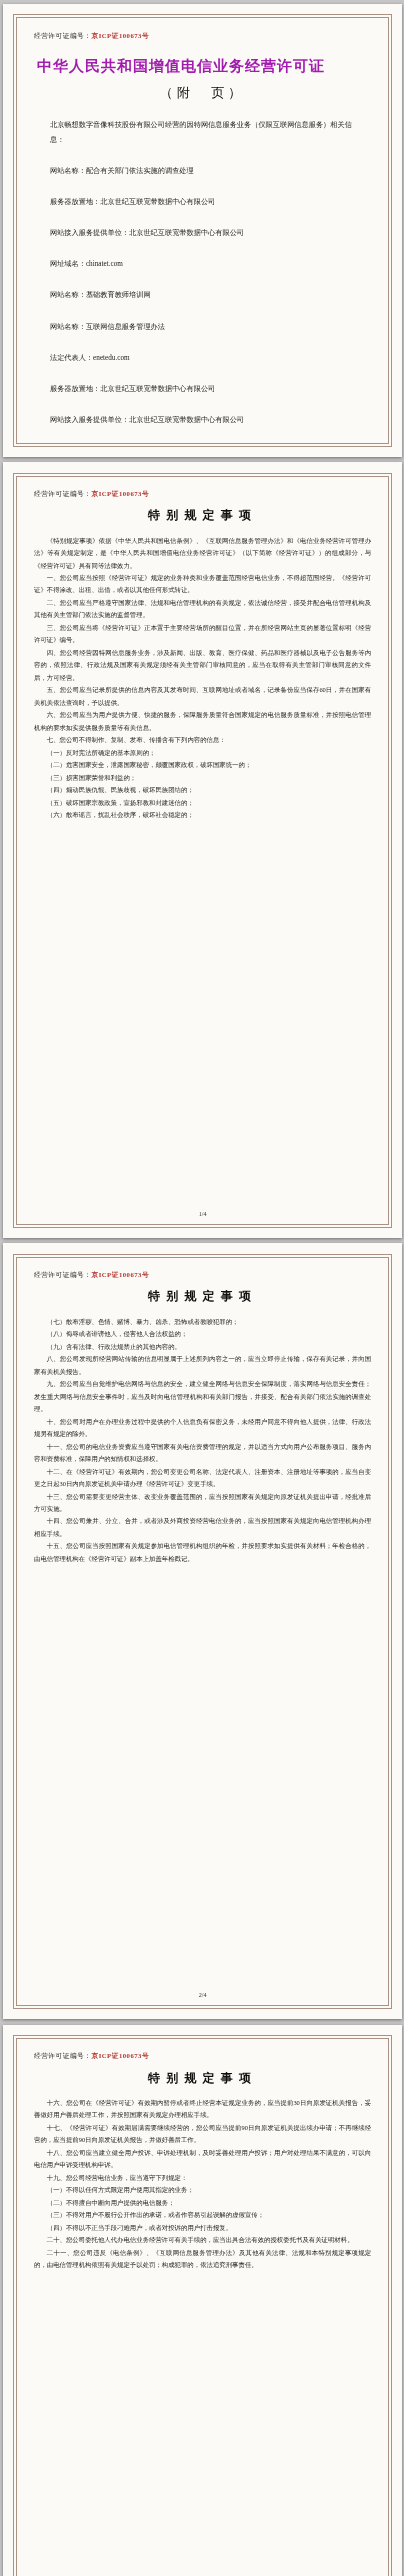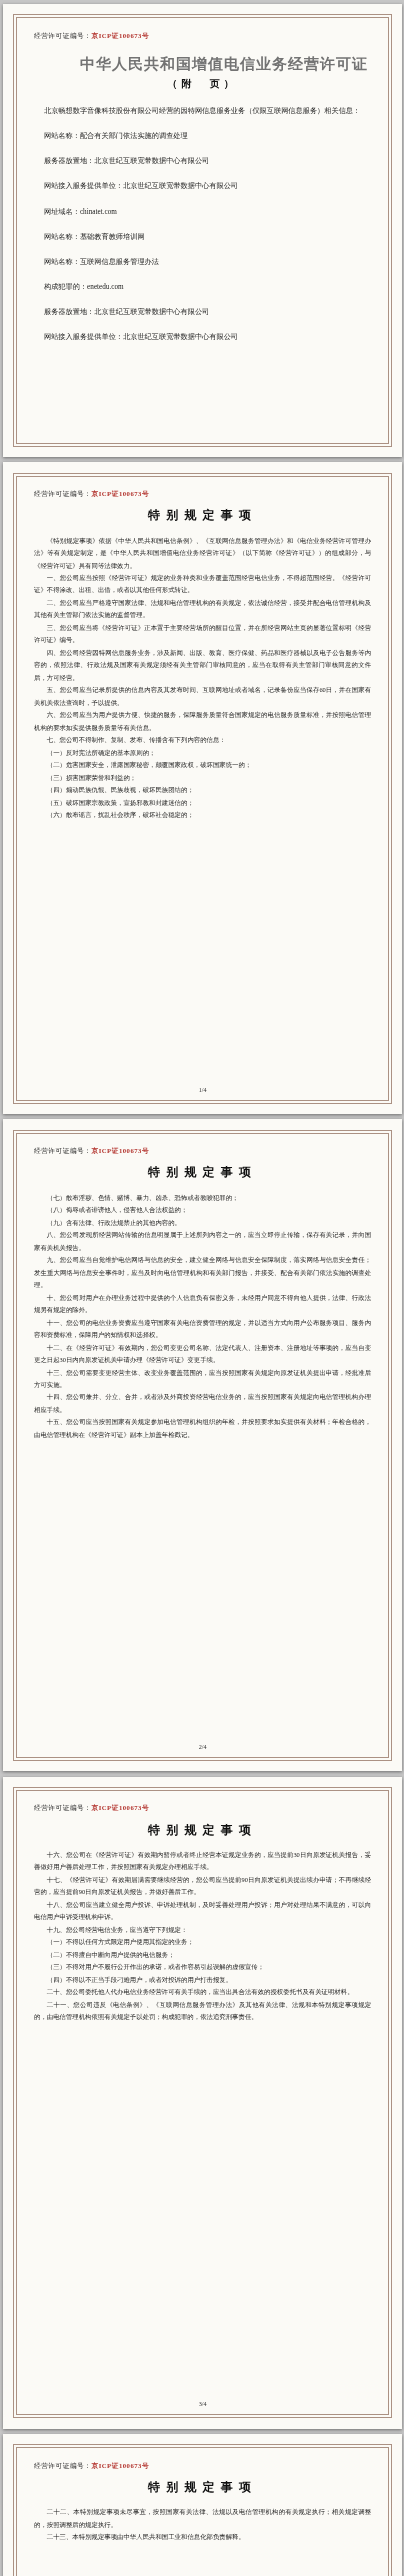--- a/index.html
+++ b/index.html
@@ -17,21 +17,21 @@
     gap: 5.2px;
   }
   .page {
     position: relative;
     background: #fbfaf6;
     box-shadow: 0 1px 3.1px rgba(0,0,0,0.45);
     width: 399px;
     margin: 0 auto;
   }
   .page.cover { height: 453px; }
-  .page.provisions { height: 652px; }
+  .page.provisions { height: 776px; }
   .frame {
     position: absolute;
     inset: 10.3px;
     border: 1px solid #ab9183;
   }
   .frame-inner {
     position: absolute;
     inset: 2.1px;
     border: 0.5px solid #ab9183;
     padding: 13.4px 16.5px 20.6px 16.5px;
@@ -41,43 +41,43 @@
     font-size: 6.7px;
     letter-spacing: 0.5px;
     color: #222;
   }
   .license-line .num {
     color: #b3342e;
     font-weight: bold;
   }
   .cover-title {
     margin: 15.5px 3.1px 0 3.1px;
-    text-align: right;
-    font-family: Liberation Mono, monospace;
+    text-align: left;
+    font-family: Liberation Sans, sans-serif;
     font-size: 15px;
     font-weight: bold;
     letter-spacing: 1px;
     line-height: 1.35;
-    color: #737373;
+    color: #a21caf;
   }
   .cover-subtitle {
     text-align: center;
-    font-size: 10px;
-    font-weight: bold;
+    font-size: 13px;
+    font-weight: normal;
     letter-spacing: 4.1px;
-    margin-top: 0;
+    margin-top: 7px;
     color: #101010;
   }
   .cover-body {
     margin-top: 13.4px;
     font-size: 7.2px;
     line-height: 2.1;
     color: #1a1a1a;
   }
-  .cover-line { margin: 10px; }
+  .cover-line { margin: 16px; }
   .prov-title {
     text-align: center;
     font-family: "Liberation Sans", "DejaVu Sans", sans-serif;
     font-size: 12px;
     font-weight: bold;
     letter-spacing: 6.2px;
     margin: 8.2px 0 10.3px 0;
     color: #101010;
   }
   .prov-body {
@@ -112,21 +112,21 @@
         <h1 class="cover-title">中华人民共和国增值电信业务经营许可证</h1>
         <div class="cover-subtitle">（附　页）</div>
         <div class="cover-body">
             <p class="cover-line">北京畅想数字音像科技股份有限公司经营的因特网信息服务业务（仅限互联网信息服务）相关信息：</p>
             <p class="cover-line">网站名称：配合有关部门依法实施的调查处理</p>
             <p class="cover-line">服务器放置地：北京世纪互联宽带数据中心有限公司</p>
             <p class="cover-line">网站接入服务提供单位：北京世纪互联宽带数据中心有限公司</p>
             <p class="cover-line">网址域名：chinatet.com</p>
             <p class="cover-line">网站名称：基础教育教师培训网</p>
             <p class="cover-line">网站名称：互联网信息服务管理办法</p>
-            <p class="cover-line">构成犯罪的：enetedu.com</p>
+            <p class="cover-line">法定代表人：enetedu.com</p>
             <p class="cover-line">服务器放置地：北京世纪互联宽带数据中心有限公司</p>
             <p class="cover-line">网站接入服务提供单位：北京世纪互联宽带数据中心有限公司</p>
           </div>
       </div>
     </div>
   </section>
 
   <section class="page provisions">
     <div class="frame">
       <div class="frame-inner">

